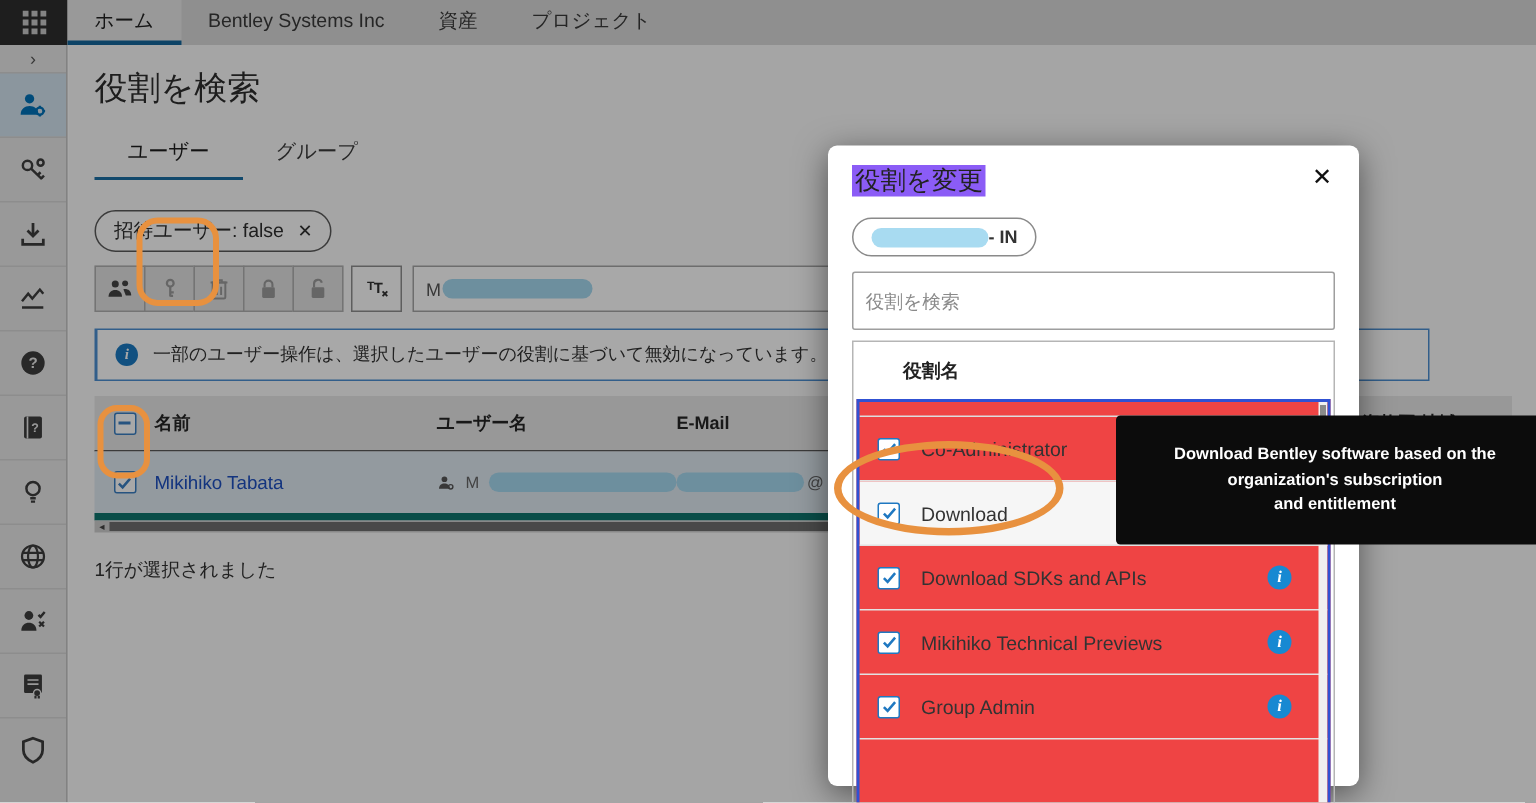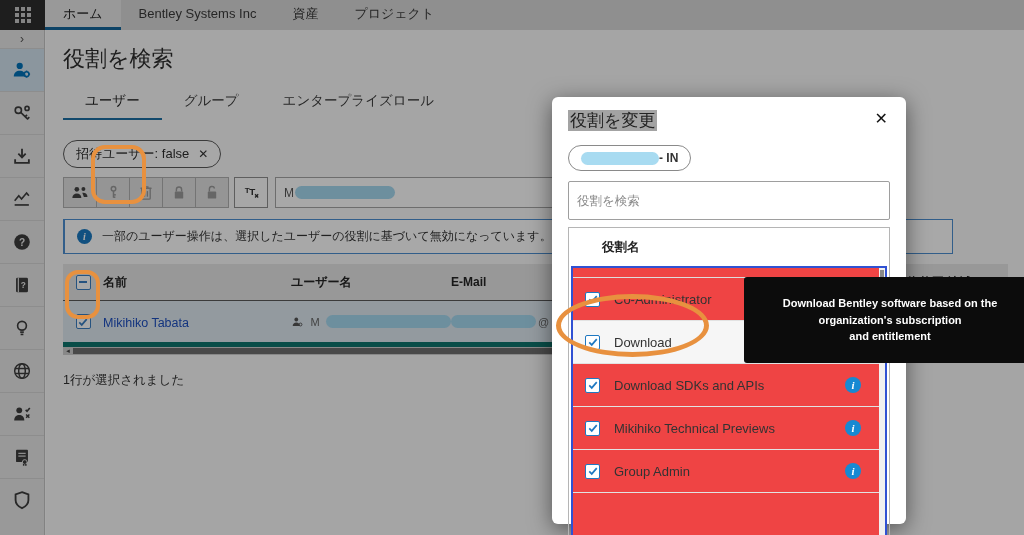--- a/index.html
+++ b/index.html
@@ -57,21 +57,21 @@
   .hscroll .thumb { height:6px; width:910px; background:#6f6f6f; }
   .status-text { margin-top:17px; font-size:12.5px; color:#333; }
 
   
   .dim { position:absolute; inset:0; background:rgba(0,0,0,0.34); z-index:40; }
 
   
   .modal { position:absolute; left:552px; top:97px; width:354px; height:427px; background:#fff; border-radius:6px; box-shadow:0 5px 22px rgba(0,0,0,0.5); z-index:50; padding:12px 16px; }
   .modal-title-row { display:flex; align-items:flex-start; justify-content:space-between; }
   .modal-title { font-size:17px; color:#222; }
-  .modal-title .hl-sel { background:#a3a3a3; padding:1px 2px; }
+  .modal-title .hl-sel { background:#8b5cf6; padding:1px 2px; }
   .modal-x { font-size:16px; font-weight:bold; color:#111; line-height:1; padding:2px 2px; }
   .user-chip { margin-top:13px; display:inline-flex; align-items:center; border:1px solid #8a8a8a; border-radius:14px; padding:5px 12px; font-size:12px; color:#333;font-weight:bold; }
   .user-chip .redact { width:78px; height:13px; background:#a8dbf1; }
   .modal-search { margin-top:10px; width:100%; height:39px; border:1px solid #9e9e9e; border-radius:2px; font-size:12.5px; padding:0 8px; color:#333; font-family:inherit; }
   .modal-search::placeholder { color:#8a8a8a; }
   .listbox { margin-top:7px; border:1px solid #b5b5b5; height:319px; position:relative; }
   .list-header { height:38px; display:flex; align-items:center; padding-left:33px; font-size:12.5px; font-weight:bold; color:#222; }
   .viewport { position:absolute; left:2px; right:2px; top:38px; bottom:2px; border:2px solid #3051d3; overflow:hidden; background:#ef4444; }
   .sliver { height:10px; border-bottom:1px solid #ddd; }
   .role-row { height:43px; display:flex; align-items:center; padding:0 12px; border-bottom:1px solid #e2e2e2; }
@@ -217,21 +217,20 @@
         <path d="M12 3.5 19 6 v6 c0 4.8-3.4 7.3-7 8.9 C8.4 19.3 5 16.8 5 12 V6 Z"></path>
       </svg>
     </div>
   </div>
 
   <div class="content">
     <h1 class="page-title">役割を検索</h1>
     <div class="page-tabs">
         <div class="ptab active">ユーザー</div>
         <div class="ptab">グループ</div>
-        <div class="ptab">エンタープライズロール</div>
       </div>
 
     <div class="chip">
       <span>招待ユーザー: false</span>
       <span class="chip-x">✕</span>
     </div>
 
     <div class="toolbar">
       <div class="tbtn">
         <svg width="18" height="15" viewBox="0 0 20 16" fill="currentColor">

